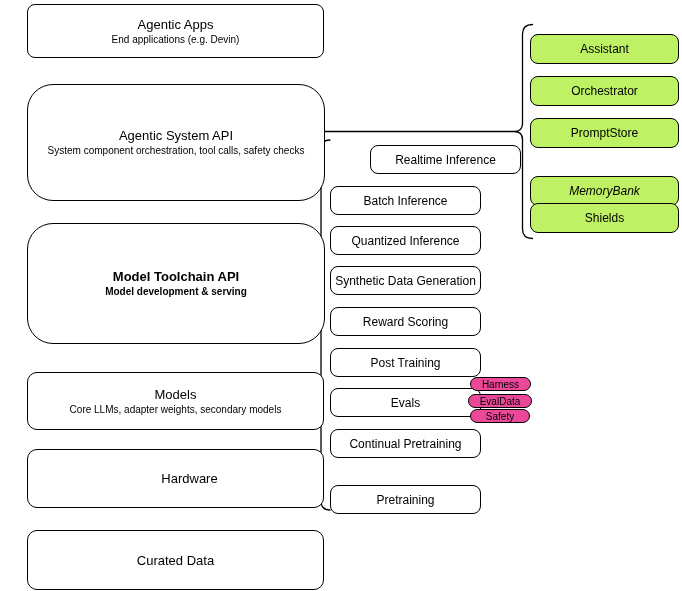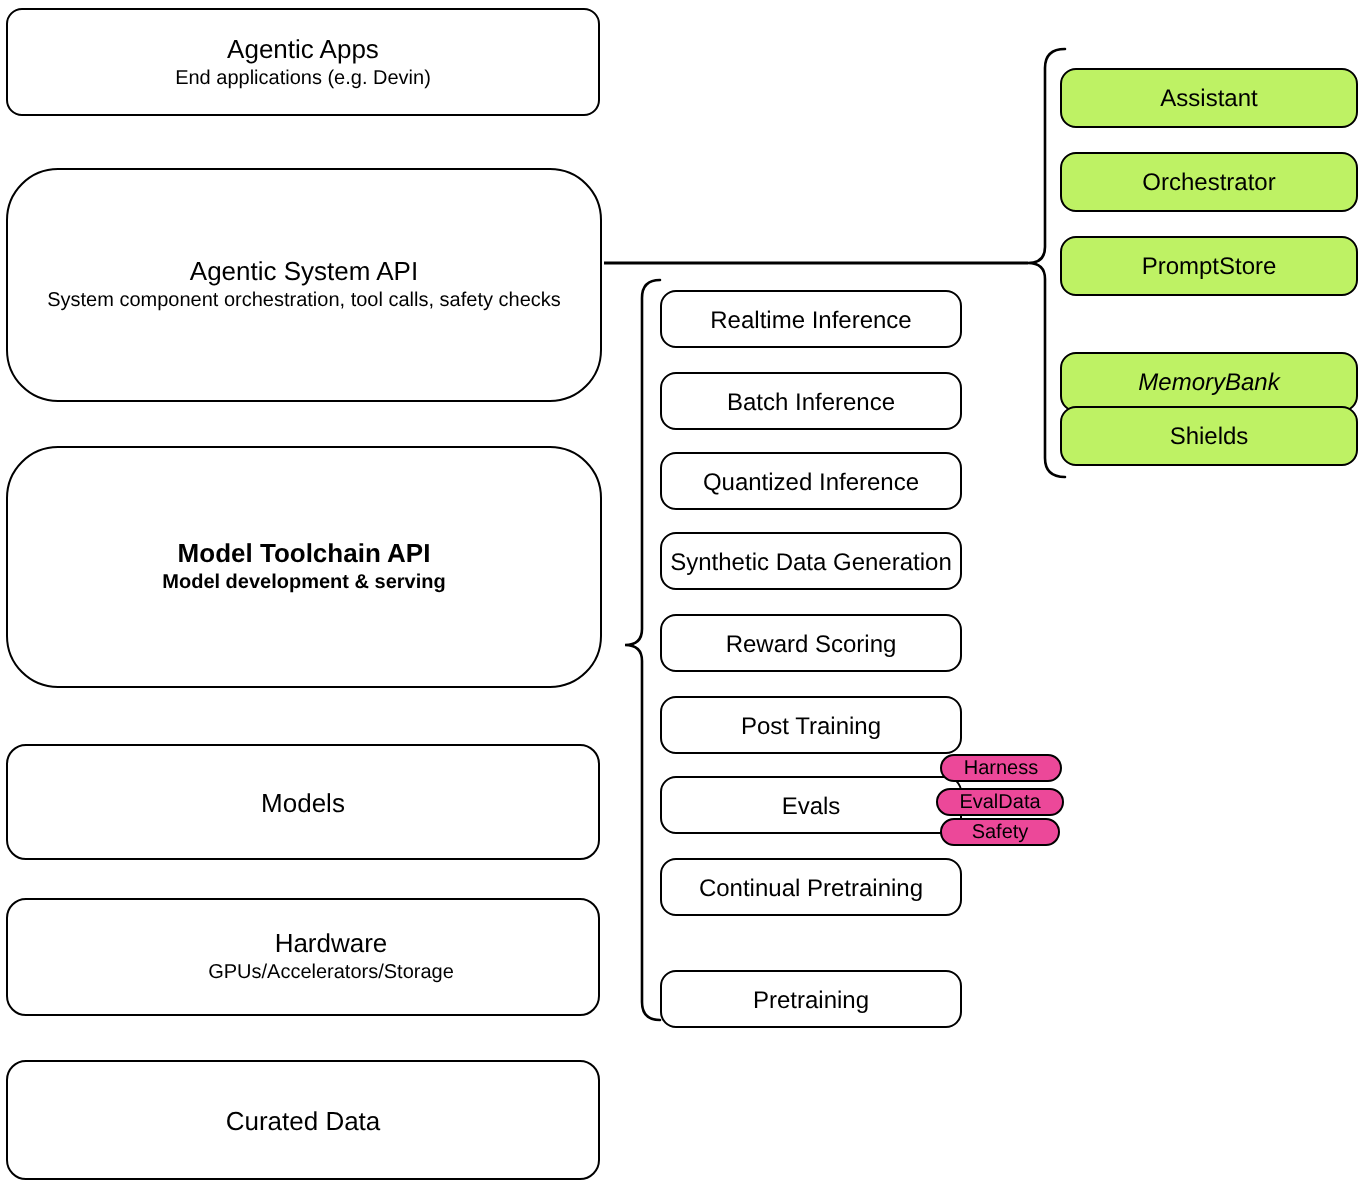--- a/index.html
+++ b/index.html
@@ -20,20 +20,21 @@
   .node {
     position: absolute;
     box-sizing: border-box;
     border: 1px solid #000000;
     background: #ffffff;
     display: flex;
     flex-direction: column;
     align-items: center;
     justify-content: center;
     text-align: center;
+    margin-left: 24px;
   }
   .node .title   { font-size: 13px; line-height: 17px; }
   .node .subtitle{ font-size: 10px; line-height: 14px; }
   .svc {
     position: absolute;
     left: 330px;
     width: 151px;
     height: 29px;
     box-sizing: border-box;
     border: 1px solid #000000;
@@ -92,32 +93,32 @@
     <span class="subtitle">System component orchestration, tool calls, safety checks</span>
   </div>
 
   <div class="node" style="left:3px; top:223px; width:298px; height:121px; border-radius:26px;font-weight:bold;">
     <span class="title">Model Toolchain API</span>
     <span class="subtitle">Model development &amp; serving</span>
   </div>
 
   <div class="node" style="left:3px; top:372px; width:297px; height:58px; border-radius:10px;">
     <span class="title">Models</span>
+    <span class="subtitle">Core LLMs, adapter weights, secondary models</span>
   </div>
 
   <div class="node" style="left:3px; top:449px; width:297px; height:59px; border-radius:10px;padding-left:28px;">
     <span class="title">Hardware</span>
-    <span class="subtitle">GPUs/Accelerators/Storage</span>
   </div>
 
   <div class="node" style="left:3px; top:530px; width:297px; height:60px; border-radius:10px;">
     <span class="title">Curated Data</span>
   </div>
 
-  <div class="svc" style="top:145px;">
+  <div class="svc" style="top:145px;margin-left:40px;">
     <span>Realtime Inference</span>
   </div>
   <div class="svc" style="top:186px;">
     <span>Batch Inference</span>
   </div>
   <div class="svc" style="top:226px;">
     <span>Quantized Inference</span>
   </div>
   <div class="svc" style="top:266px;">
     <span>Synthetic Data Generation</span>

